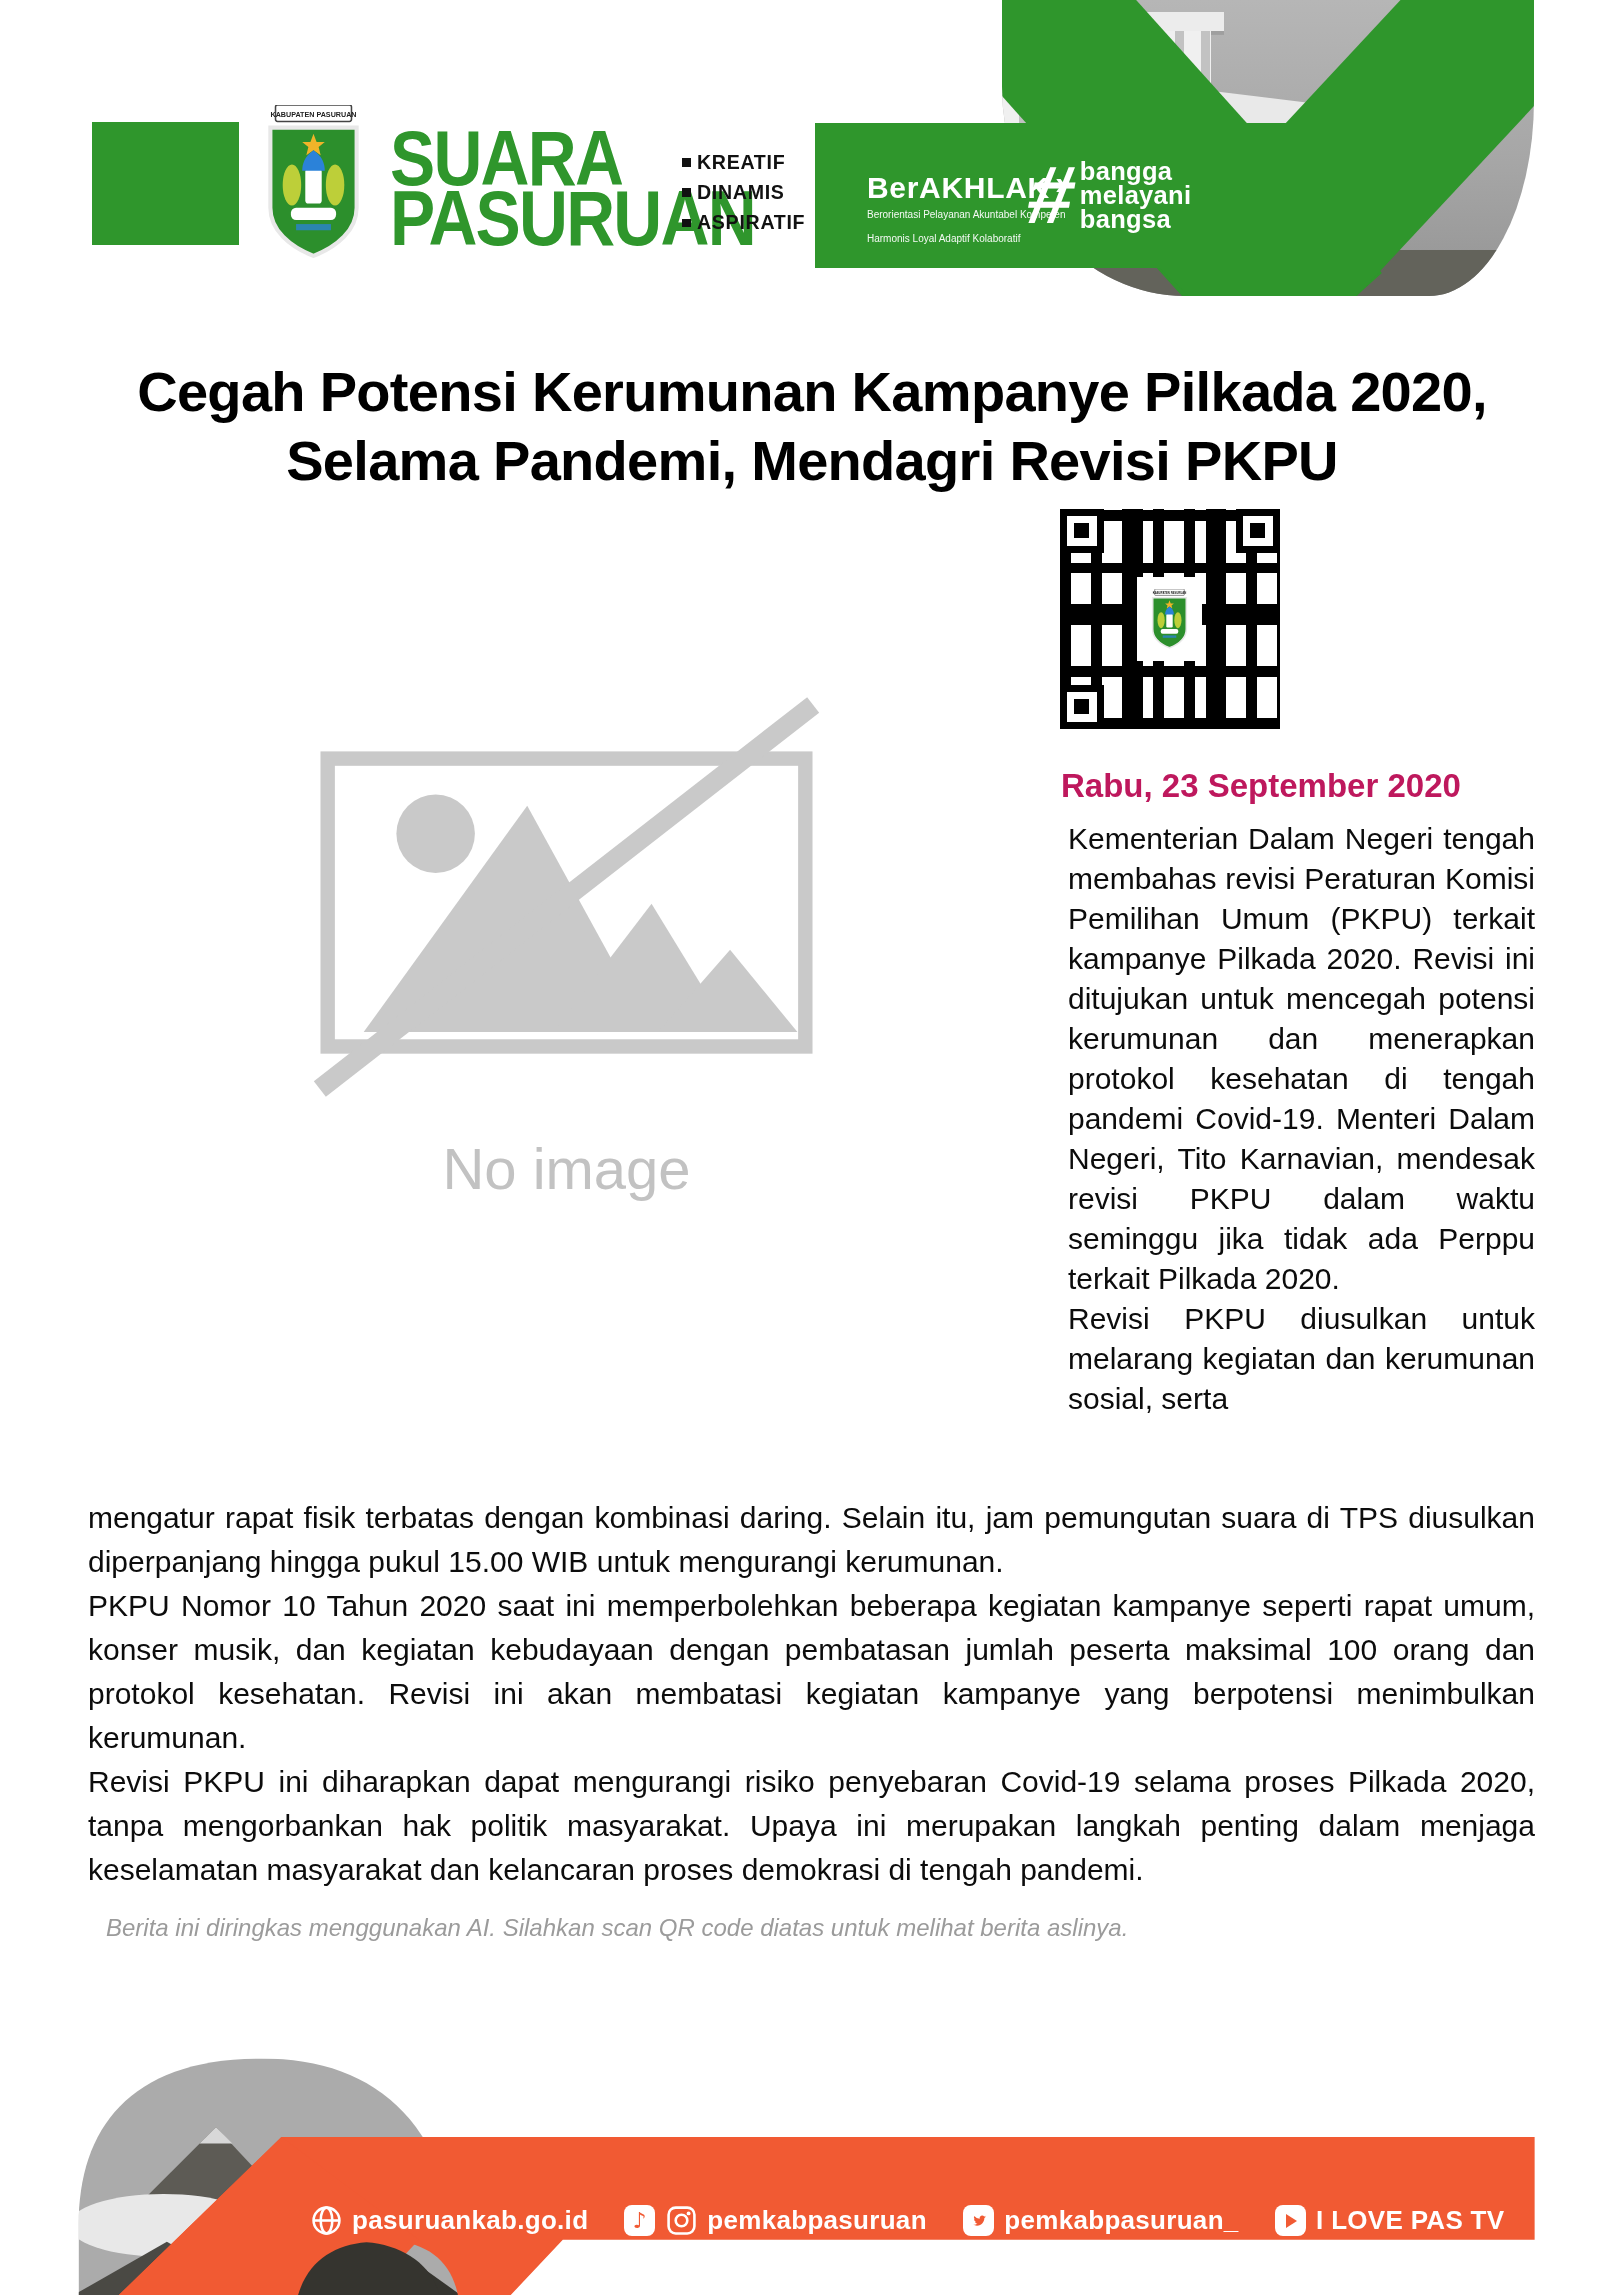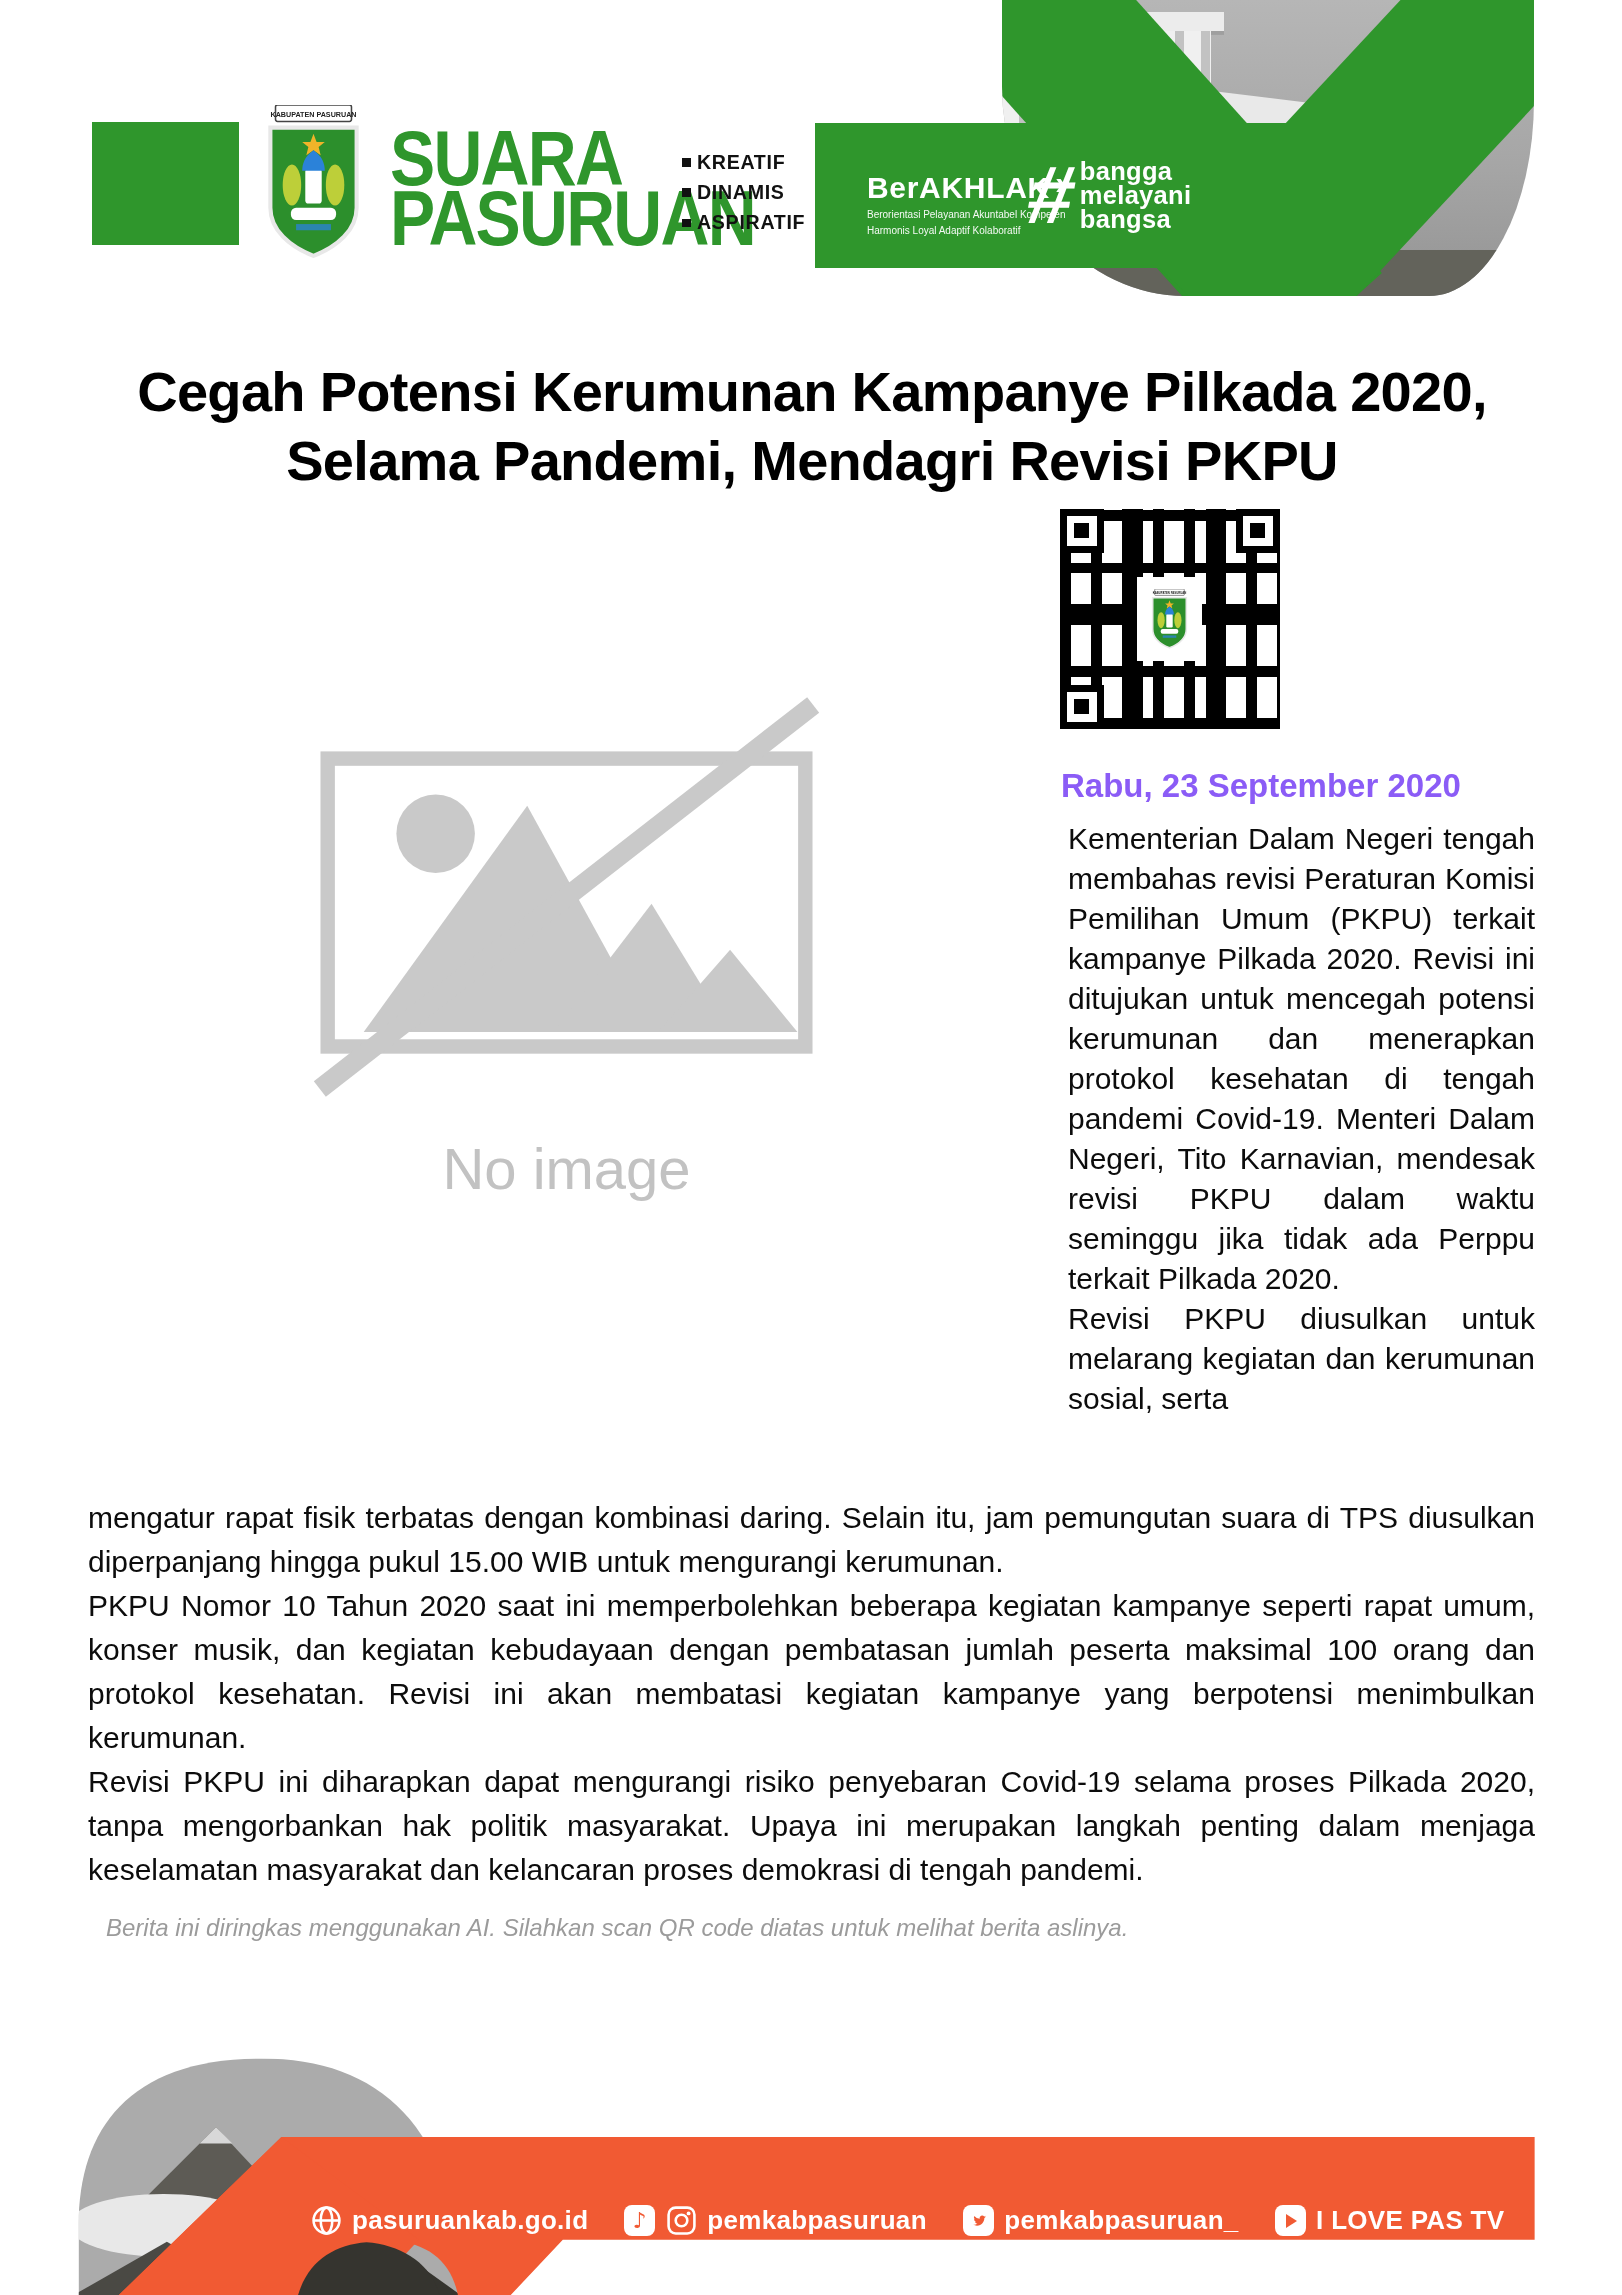--- a/index.html
+++ b/index.html
@@ -51,21 +51,21 @@
         repeating-linear-gradient(90deg,#000 0 10.5px,transparent 10.5px 31px),
         repeating-linear-gradient(0deg,#000 0 10.5px,transparent 10.5px 52px),
         repeating-linear-gradient(90deg,#000 0 10.5px,transparent 10.5px 73px),
         repeating-linear-gradient(0deg,#000 0 10.5px,transparent 10.5px 115px);}
   .finder{position:absolute;width:44px;height:44px;border:7.9px solid #000;background:#fff;box-sizing:border-box;}
   .finder::after{content:"";position:absolute;left:6.5px;top:6.5px;width:15.7px;height:15.7px;background:#000;}
   .f-tl{left:0;top:0;} .f-tr{right:0;top:0;} .f-bl{left:0;bottom:0;}
   .qr-logo{position:absolute;left:77px;top:68px;width:65px;height:84px;background:#fff;
            display:flex;align-items:center;justify-content:center;}
 
-  .date{left:1061px;top:767px;font-size:33px;font-weight:bold;color:#8b5cf6;}
+  .date{left:1061px;top:767px;font-size:33px;font-weight:bold;color:#be185d;}
 
   
   .noimg-label{left:308px;top:1135px;width:517px;text-align:center;font-size:58px;color:#c2c2c2;}
 
   
   .col-text{left:1068px;top:819px;width:467px;font-size:30px;line-height:40px;
             text-align:justify;color:#0c0c0c;}
   .col-text p{margin:0;}
   .full-text{left:88px;top:1496px;width:1447px;font-size:30px;line-height:44px;
              text-align:justify;color:#0c0c0c;}
@@ -141,21 +141,21 @@
   </div>
 
   <div class="abs band"></div>
 
   <div class="abs berakhlak">
     <div class="big">
       <span>BerAKHLAK</span>
       <span class="chev">›</span>
     </div>
     <div class="sub">Berorientasi Pelayanan Akuntabel Kompeten</div>
-    <div class="sub" style="margin-top:4px;">Harmonis Loyal Adaptif Kolaboratif</div>
+    <div class="sub" style="margin-top:12px;">Harmonis Loyal Adaptif Kolaboratif</div>
   </div>
 
   <div class="abs bangga">
     <div class="hash">#</div>
     <div class="words">
       <div>bangga</div>
       <div>melayani</div>
       <div>bangsa</div>
     </div>
   </div>

